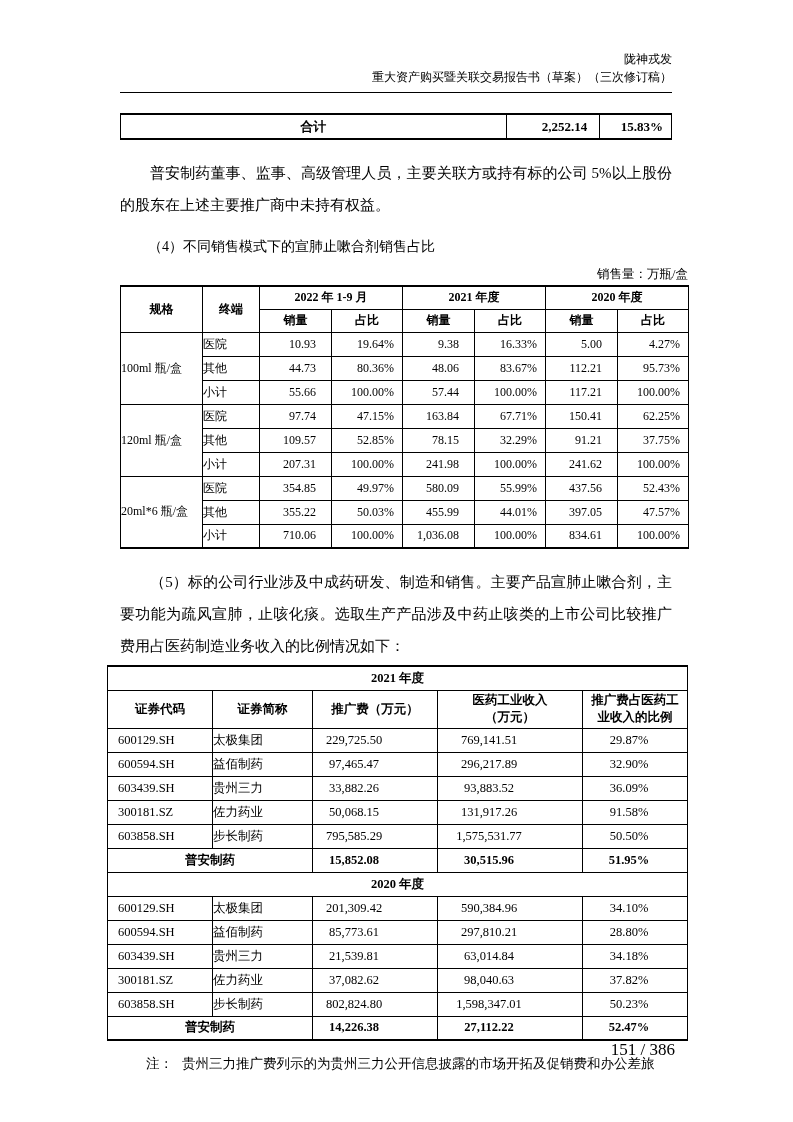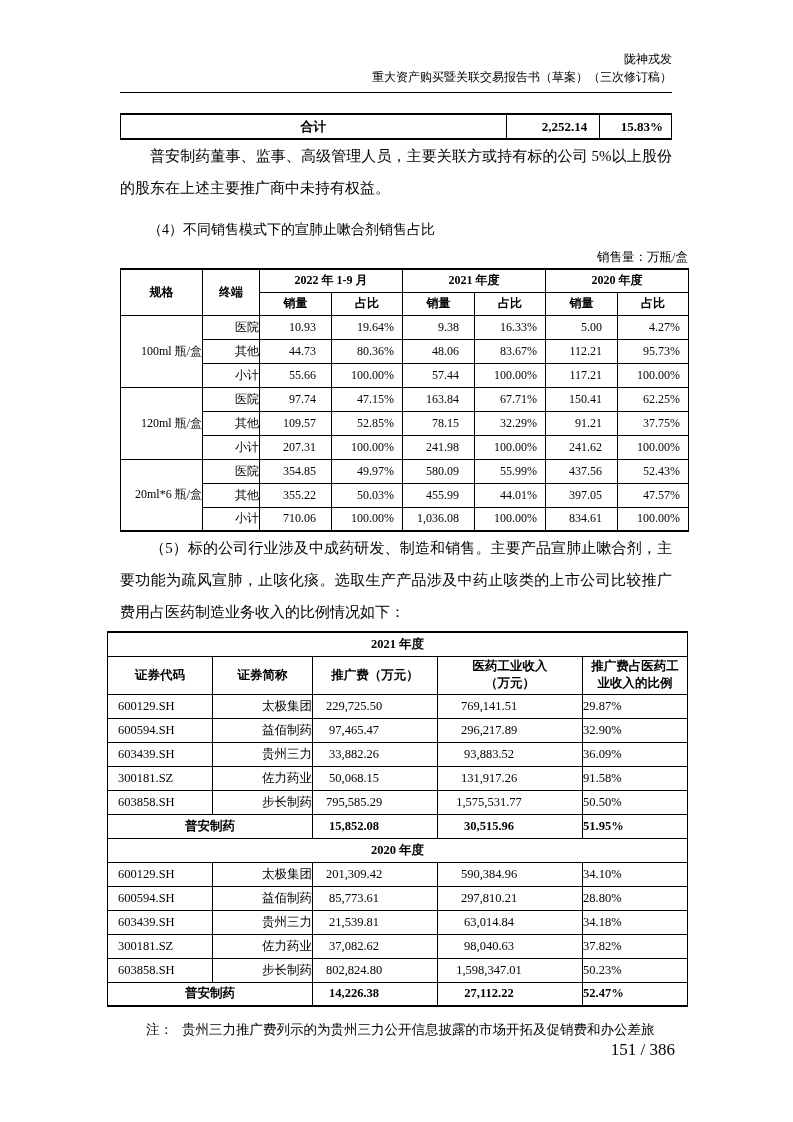--- a/index.html
+++ b/index.html
@@ -10,40 +10,40 @@
     position:relative;padding:50px 121px 0 120px;overflow:hidden;
   }
   .header{display:flex;justify-content:space-between;align-items:flex-end;
     font-size:12px;line-height:18px;border-bottom:1.5px solid #000;padding-bottom:6px;flex-direction:column;}
   .summary-table{width:100%;border-collapse:collapse;margin-top:20px;font-size:13px;
     border-top:2px solid #000;border-bottom:2px solid #000;table-layout:fixed;}
   .summary-table td{border:1px solid #000;height:25px;font-weight:bold;}
   .sum-label{text-align:center;}
   .sum-amount{text-align:right;padding-right:12px;}
   .sum-ratio{text-align:right;padding-right:8px;}
-  .body-para{font-size:15px;line-height:32px;text-align:justify;text-indent:2em;}
+  .body-para{font-size:15px;line-height:32px;text-align:justify;text-indent:2em;margin-top:17px;}
   .section-title{font-size:14px;line-height:32px;text-indent:2em;margin-top:10px;}
   .unit-note{font-size:12.5px;line-height:16px;text-align:right;margin-top:3px;width:568px;}
   .sales-table{width:568px;border-collapse:collapse;table-layout:fixed;font-size:12px;margin-top:3px;
     border-top:2px solid #000;border-bottom:2px solid #000;border-radius:17px;}
   .sales-table th,.sales-table td{border:1px solid #000;}
   .sales-table th{font-weight:bold;text-align:center;height:23px;}
   .sales-table td{height:24px;}
-  .c{text-align:right;}
+  .c{text-align:left;}
   .qty{text-align:right;padding-right:15px;}
   .pct{text-align:right;padding-right:8px;}
   .compare-table{width:580px;margin-left:-13px;border-collapse:collapse;table-layout:fixed;
     font-size:12.5px;margin-top:3px;border-top:2px solid #000;border-bottom:2px solid #000;}
   .compare-table th,.compare-table td{border:1px solid #000;}
   .compare-table th{font-weight:bold;text-align:center;height:38px;white-space:pre-line;line-height:17px;}
   .compare-table td{height:24px;}
   .year-cell{font-weight:bold;text-align:center;height:22px;}
   .code{text-align:left;padding-left:10px;}
   .fee,.income{text-align:center;padding-right:42px;}
-  .ratio2{text-align:left;padding-right:12px;}
+  .ratio2{text-align:center;padding-right:12px;}
   .row-sum td{font-weight:bold;}
   .sum-name{text-align:center;}
   .footnote{font-size:13.5px;line-height:20px;margin-top:13px;padding-left:26px;}
   .footnote .note-label{margin-right:9px;}
   .page-number{position:absolute;right:118px;bottom:62px;font-size:17px;font-weight:normal;}
 </style>
 </head>
 <body>
 
 <div class="page">

